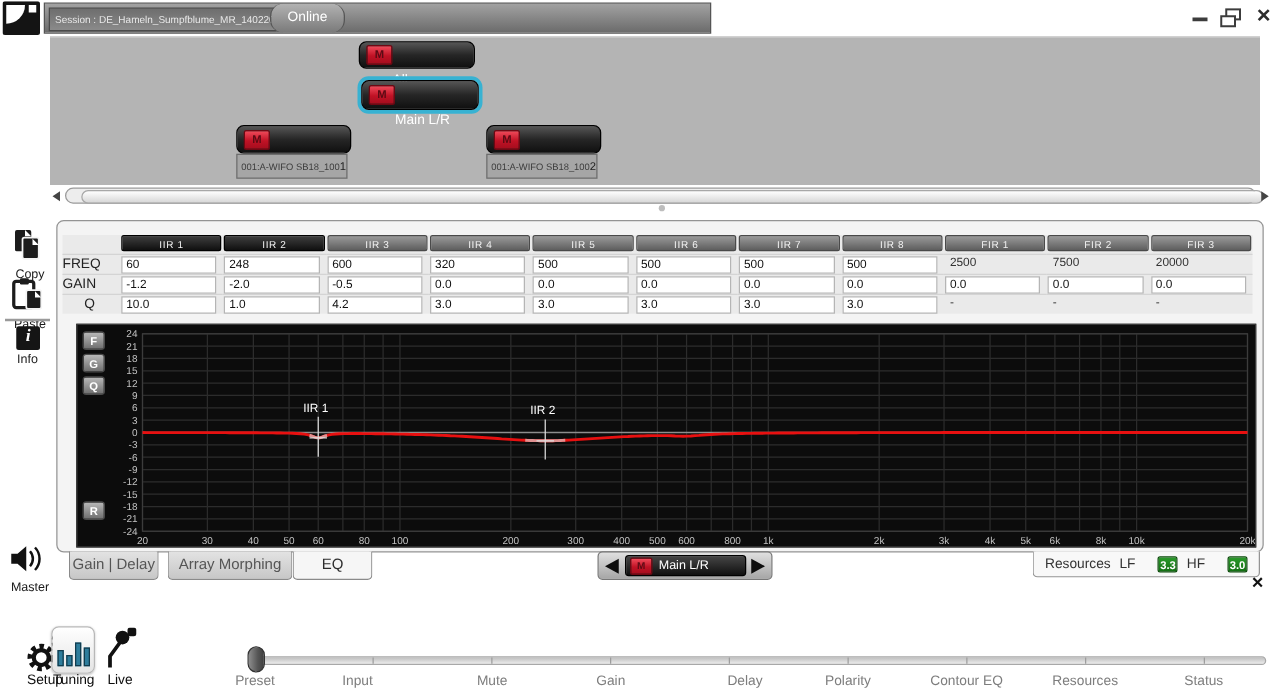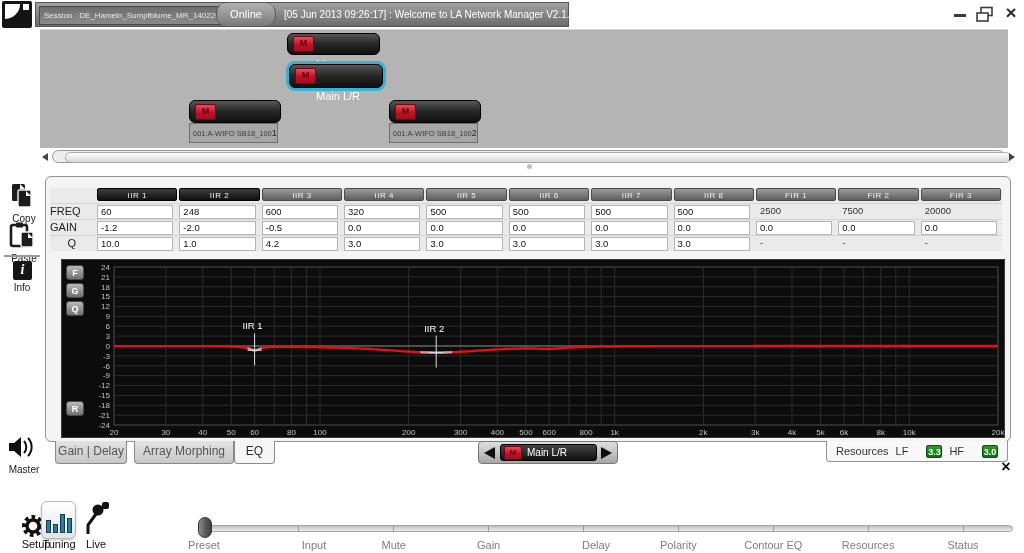--- a/index.html
+++ b/index.html
@@ -73,21 +73,21 @@
   
   .graph{left:15px;top:82px;width:944px;height:179px;background:#0c0c0c;border:1px solid #3a3a3a;box-sizing:border-box;}
   .gbtn{left:4px;width:18px;height:15px;background:linear-gradient(#b8b8b8,#6f6f6f);border:1px solid #4a4a4a;
         border-radius:3px;color:#fff;font-size:9px;font-weight:bold;text-align:center;line-height:14px;box-sizing:border-box;}
 
   
   .tab{top:441px;height:23px;border:1px solid #8a8a8a;border-top:none;border-radius:0 0 4px 4px;
        box-sizing:border-box;font-size:12px;text-align:center;line-height:21px;color:#555;
        background:linear-gradient(#e3e3e3,#c7c7c7);}
   .tab.active{background:#f6f6f6;color:#2d2d2d;}
-  .tab-gd{left:55px;width:72px;} .tab-am{left:134px;width:100px;} .tab-eq{left:234px;width:41px;}
+  .tab-gd{left:55px;width:72px;} .tab-am{left:134px;width:100px;} .tab-eq{left:234px;width:64px;}
   .selector{left:478px;top:441px;width:140px;height:23px;background:linear-gradient(#e0e0e0,#a6a6a6);
             border:1px solid #777;border-radius:4px;box-sizing:border-box;}
   .selarrow-l{left:5px;top:5px;border-top:6px solid transparent;border-bottom:6px solid transparent;border-right:11px solid #0d0d0d;}
   .selarrow-r{right:5px;top:5px;border-top:6px solid transparent;border-bottom:6px solid transparent;border-left:11px solid #0d0d0d;}
   .selbtn{left:21px;top:2px;width:97px;height:17px;border-radius:3px;background:linear-gradient(#454545,#101010);
           border:1px solid #000;display:flex;align-items:center;color:#fff;font-size:10px;box-sizing:border-box;}
   .selbtn .mbadge{width:16px;height:12px;margin-left:3px;line-height:11px;font-size:8px;}
   .selbtn .lbl{padding-left:5px;}
   .restab{left:826px;top:441px;width:182px;height:21px;background:#f8f8f8;border:1px solid #949494;border-top:none;
           border-radius:0 0 4px 4px;box-sizing:border-box;display:flex;align-items:center;gap:7px;
@@ -114,21 +114,20 @@
 <div id="app">
 
   <svg class="abs logo" viewBox="0 0 30 27">
     <rect x="0" y="0" width="30" height="27" rx="2" fill="#141414"></rect>
     <path d="M3,3 L18,3 A15,15 0 0 1 3,18 Z" fill="#fff"></path>
     <rect x="21" y="3" width="6" height="6" fill="#fff"></rect>
   </svg>
   <div class="abs titlebar">
     <div class="abs sessionbox">Session : DE_Hameln_Sumpfblume_MR_14022013</div>
     <div class="abs onlineseg">Online</div>
-    <div class="abs welcomeseg">[05 Jun 2013 09:26:17] : Welcome to LA Network Manager V2.1.0.1</div>
   </div>
   <div class="abs winmin"></div>
   <svg class="abs winrestore" viewBox="0 0 20 17">
     <rect x="6" y="1.5" width="11" height="8" fill="#fff" stroke="#3c3c3c" stroke-width="1.6"></rect>
     <rect x="2" y="7" width="11" height="8" fill="#fff" stroke="#3c3c3c" stroke-width="1.6"></rect>
   </svg>
   <div class="abs winclose">×</div>
 
   <div class="abs treepanel">
     
@@ -467,21 +466,21 @@
       <path d="M14,12 L6,23 L6,32" stroke="#111" stroke-width="3" fill="none"></path>
     </svg>
   </div>
   <div class="abs modelabel" style="left:74px;width:44px;">Live</div>
 
   <div class="abs slidertrack"></div>
   <div class="abs sliderhandle"></div>
   <div id="slider-extras">
       <div class="abs sliderlabel" style="left: 204px;">Preset</div>
       <div class="abs slidertick" style="left: 298.375px;"></div>
-      <div class="abs sliderlabel" style="left: 314px;">Input</div>
+      <div class="abs sliderlabel" style="left: 286px;">Input</div>
       <div class="abs slidertick" style="left: 393.25px;"></div>
       <div class="abs sliderlabel" style="left: 393.75px;">Mute</div>
       <div class="abs slidertick" style="left: 488.125px;"></div>
       <div class="abs sliderlabel" style="left: 488.625px;">Gain</div>
       <div class="abs slidertick" style="left: 583px;"></div>
       <div class="abs sliderlabel" style="left: 568px; margin-left: 28px;">Delay</div>
       <div class="abs slidertick" style="left: 677.875px;"></div>
       <div class="abs sliderlabel" style="left: 678.375px;">Polarity</div>
       <div class="abs slidertick" style="left: 772.75px;"></div>
       <div class="abs sliderlabel" style="left: 773.25px;">Contour EQ</div>

